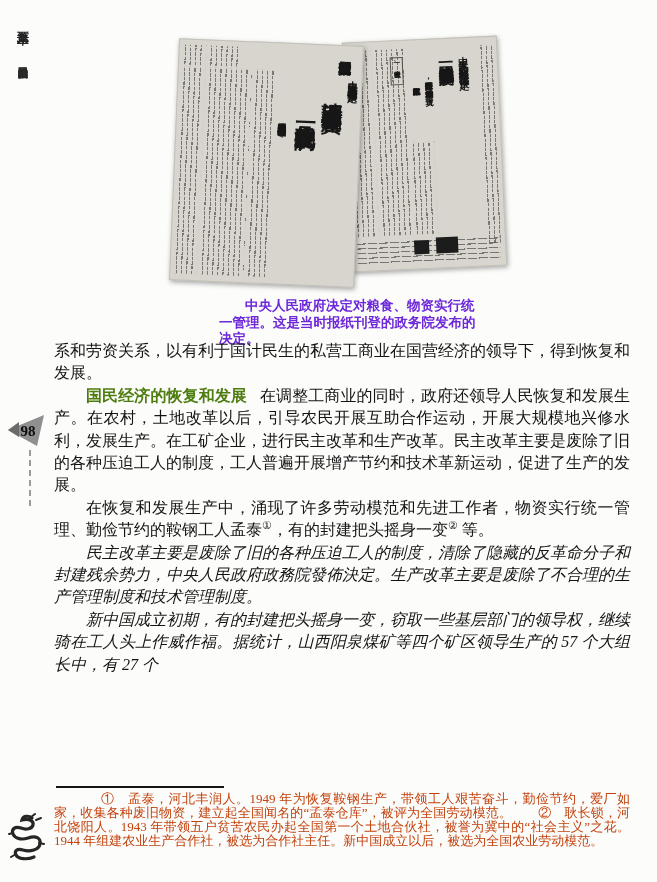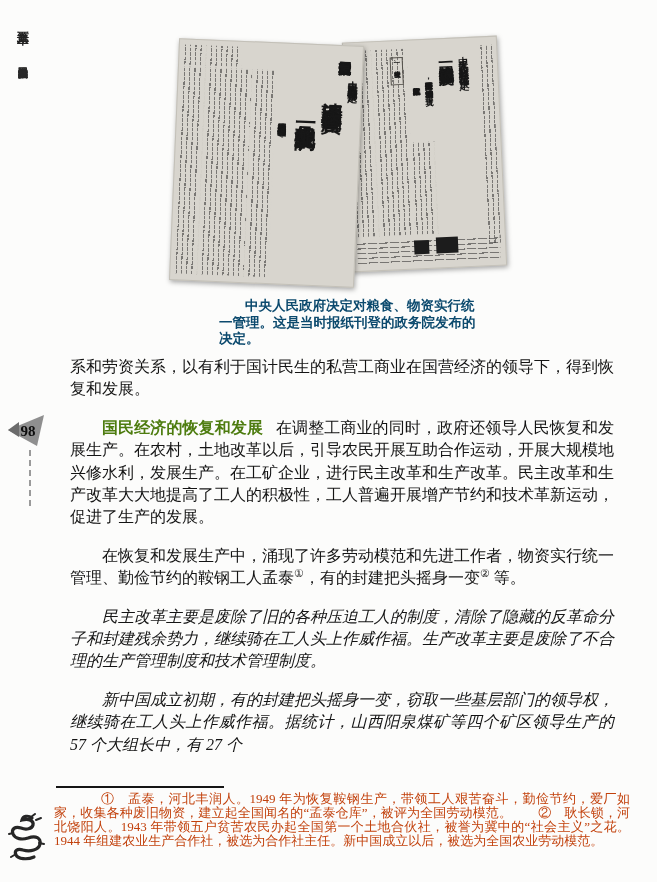--- a/index.html
+++ b/index.html
@@ -47,27 +47,27 @@
     background-image:
       repeating-linear-gradient(90deg, rgba(216,213,206,0) 0 9px, rgba(216,213,206,.9) 9px 11px),
       repeating-linear-gradient(0deg,  rgba(40,40,40,0) 0 1.1px, rgba(40,40,40,.65) 1.1px 2.2px, rgba(40,40,40,0) 2.2px 4.8px);
   }
   .ink { position:absolute; background:#1c1c1c; }
 
   
   .caption {
     position:absolute; left:219px; top:298px; width:264px;
     font-size:13.5px; line-height:16.5px; font-weight:600;
-    text-indent:26px; color:#0c4a6e;
+    text-indent:26px; color:#6d28d9;
   }
 
   
   .body-block { position:absolute; left:54px; top:340px; width:576px; }
   .body-block p {
-    margin:16px; font-size:16px; line-height:22.4px; text-align:justify; color:#141414;
+    margin:0; font-size:16px; line-height:22.4px; text-align:justify; color:#141414;
   }
   .indent { text-indent:32px; }
   .kai { font-style:italic; }
   .mt14 { margin-top:14px; } .mt16 { margin-top:16px; } .mt11 { margin-top:11px; }
   .run-in-heading {
     font-family:"Liberation Sans", sans-serif; font-weight:bold; font-style:normal;
     margin-right:13px; color:#4d7c0f;
   }
   sup.note-ref { font-size:11px; line-height:0; vertical-align:super; }
 
@@ -124,23 +124,23 @@
       <div class="faux-h" style="left:5px; top:198px; width:143px; height:24px;"></div>
       <div class="ink" style="left:62px; top:200px; width:15px; height:14px;"></div>
       <div class="ink" style="left:84px; top:198px; width:22px; height:16px;"></div>
     </div>
   </div>
 
   <div class="caption">中央人民政府决定对粮食、物资实行统一管理。这是当时报纸刊登的政务院发布的决定。</div>
 
   <div class="body-block">
     <p>系和劳资关系，以有利于国计民生的私营工商业在国营经济的领导下，得到恢复和发展。</p>
-    <p class="indent mt16"><span class="run-in-heading">国民经济的恢复和发展</span><span>在调整工商业的同时，政府还领导人民恢复和发展生产。在农村，土地改革以后，引导农民开展互助合作运动，开展大规模地兴修水利，发展生产。在工矿企业，进行民主改革和生产改革。民主改革和生产改革大大地提高了工人的积极性，工人普遍开展增产节约和技术革新运动，促进了生产的发展。</span></p>
+    <p class="indent mt16"><span class="run-in-heading">国民经济的恢复和发展</span><span>在调整工商业的同时，政府还领导人民恢复和发展生产。在农村，土地改革以后，引导农民开展互助合作运动，开展大规模地兴修水利，发展生产。在工矿企业，进行民主改革和生产改革。民主改革主要是废除了旧的各种压迫工人的制度，工人普遍开展增产节约和技术革新运动，促进了生产的发展。</span></p>
     <p class="indent"><span>在恢复和发展生产中，涌现了许多劳动模范和先进工作者，物资实行统一管理、勤俭节约的鞍钢工人孟泰</span><sup class="note-ref">①</sup><span>，有的封建把头摇身一变</span><sup class="note-ref">②</sup><span> 等。</span></p>
-    <p class="indent kai mt11">民主改革主要是废除了旧的各种压迫工人的制度，清除了隐藏的反革命分子和封建残余势力，继续骑在工人头上作威作福。生产改革主要是废除了不合理的生产管理制度和技术管理制度。</p>
+    <p class="indent kai mt11">民主改革主要是废除了旧的各种压迫工人的制度，清除了隐藏的反革命分子和封建残余势力，中央人民政府政務院發佈決定。生产改革主要是废除了不合理的生产管理制度和技术管理制度。</p>
     <p class="indent kai">新中国成立初期，有的封建把头摇身一变，窃取一些基层部门的领导权，继续骑在工人头上作威作福。据统计，山西阳泉煤矿等四个矿区领导生产的 57 个大组长中，有 27 个</p>
   </div>
 
   <div class="fn-rule"></div>
   <div class="footnotes">
     <p><span>①</span> <span>孟泰，河北丰润人。1949 年为恢复鞍钢生产，带领工人艰苦奋斗，勤俭节约，爱厂如家，收集各种废旧物资，建立起全国闻名的“孟泰仓库”，被评为全国劳动模范。</span><span class="fn-gap"></span><span>②</span> <span>耿长锁，河北饶阳人。1943 年带领五户贫苦农民办起全国第一个土地合伙社，被誉为冀中的“社会主义”之花。1944 年组建农业生产合作社，被选为合作社主任。新中国成立以后，被选为全国农业劳动模范。</span></p>
   </div>
 
   <div class="dragon">
     <svg width="40" height="50" viewBox="0 0 40 50">

